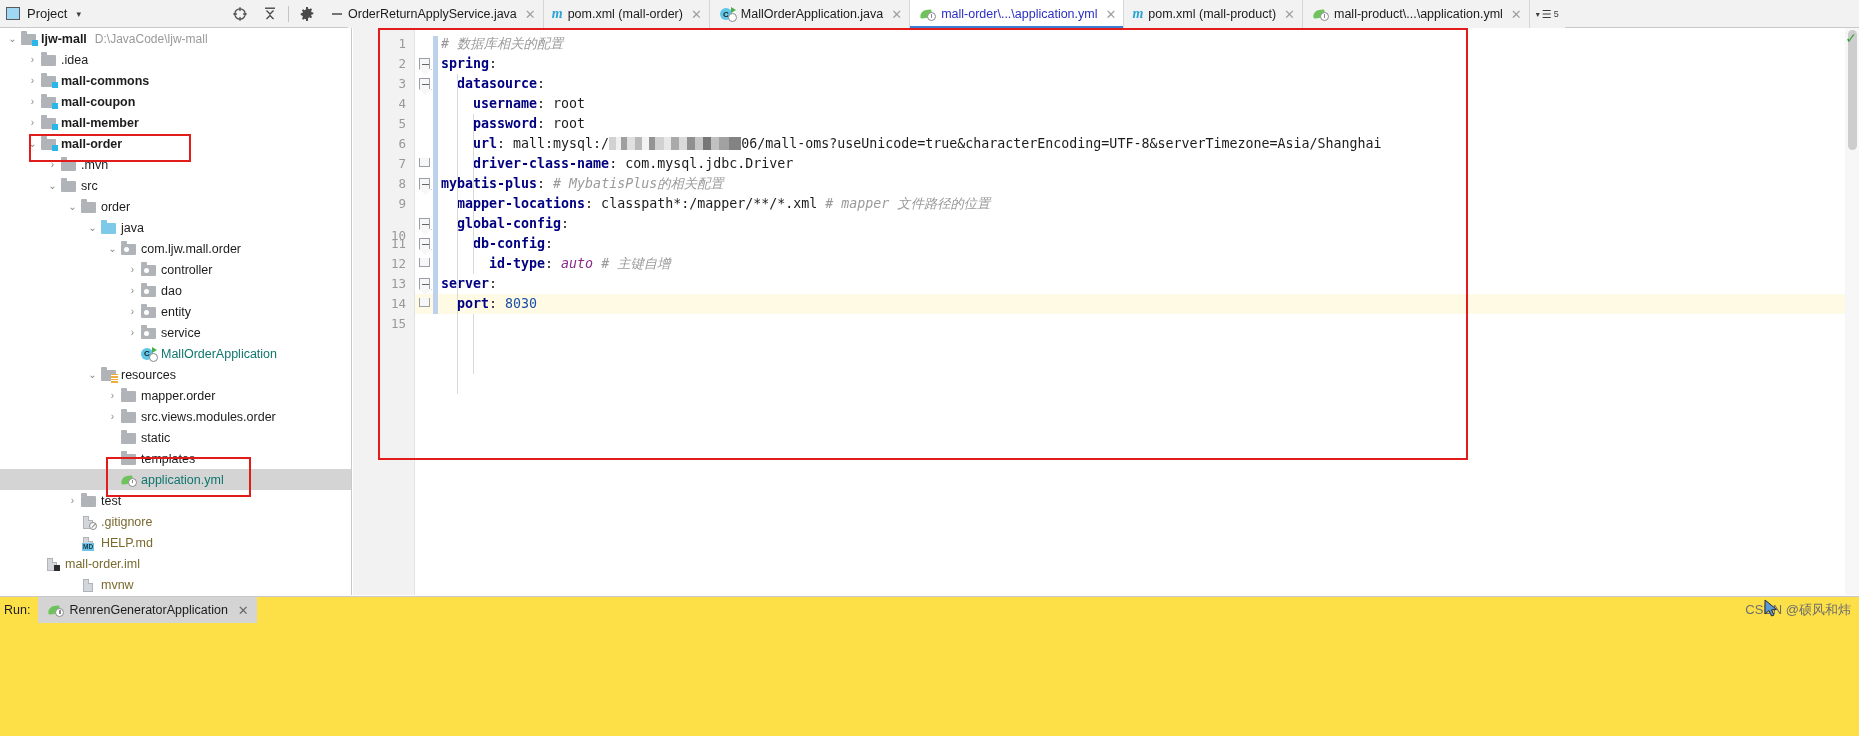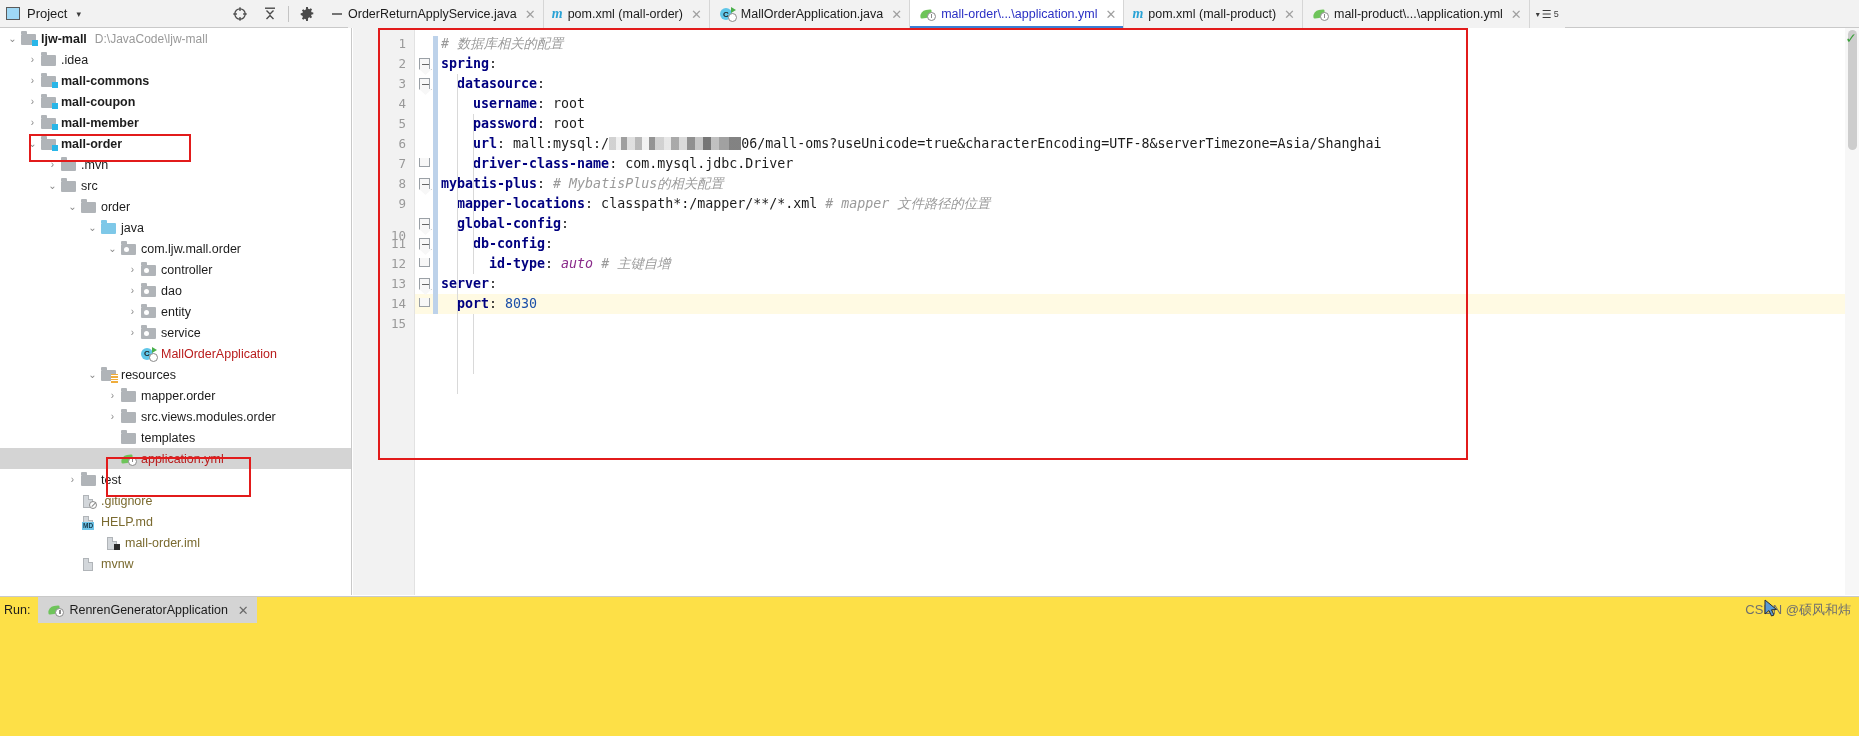--- a/index.html
+++ b/index.html
@@ -55,21 +55,21 @@
   }
   .row {
     position:relative; display:flex; align-items:center; height:21px;
     font-size:12.5px; color:#1c1c1c; white-space:nowrap;
   }
   .row.sel { background:#d4d4d4; }
   .arrow { width:13px; text-align:center; color:#8a8a8a; font-size:10px; flex:0 0 13px; }
   .arrow.none { color:transparent; }
   .nm { margin-left:4px; }
   .nm.bold { font-weight:bold; }
-  .nm.blue { color:#b91c1c; }
+  .nm.blue { color:#0f766e; }
   .nm.khaki { color:#7a6a2f; }
   .path { margin-left:8px; color:#999999; font-size:12px; }
 
   
   .ic { flex:0 0 16px; width:16px; height:16px; position:relative; margin-left:2px; }
   .fld { position:absolute; left:0; top:3px; width:15px; height:11px; background:#b0b4b8; border-radius:1px; }
   .fld::before{ content:""; position:absolute; left:0; top:-2.5px; width:6px; height:3px; background:#b0b4b8; border-radius:1px 1px 0 0;}
   .fld.blue { background:#7ec8e8; }
   .fld.blue::before{ background:#7ec8e8; }
   .badge-sq { position:absolute; right:-1px; bottom:1px; width:6px; height:6px; background:#29b6e8; }
@@ -420,20 +420,27 @@
         <span class="ic">
           <span class="fld"></span>
         </span>
         <span class="nm">src.views.modules.order</span>
       </div>
       <div class="row" style="padding-left: 106px;">
         <span class="arrow none">›</span>
         <span class="ic">
           <span class="fld"></span>
         </span>
+        <span class="nm">static</span>
+      </div>
+      <div class="row" style="padding-left: 106px;">
+        <span class="arrow none">›</span>
+        <span class="ic">
+          <span class="fld"></span>
+        </span>
         <span class="nm">templates</span>
       </div>
       <div class="row sel" style="padding-left: 106px;">
         <span class="arrow none">›</span>
         <span class="ic-spring">
           <span class="leaf"></span>
           <span class="leafdot"></span>
         </span>
         <span class="nm blue">application.yml</span>
       </div>
@@ -453,21 +460,21 @@
         <span class="nm khaki">.gitignore</span>
       </div>
       <div class="row" style="padding-left: 66px;">
         <span class="arrow none">›</span>
         <span class="ic-file">
           <span class="pg"></span>
           <span class="md-tag">MD</span>
         </span>
         <span class="nm khaki">HELP.md</span>
       </div>
-      <div class="row" style="padding-left: 66px; margin-left: 24px;">
+      <div class="row" style="padding-left: 30px;">
         <span class="arrow none">›</span>
         <span class="ic-file">
           <span class="pg"></span>
           <span class="iml-sq"></span>
         </span>
         <span class="nm khaki">mall-order.iml</span>
       </div>
       <div class="row" style="padding-left: 66px;">
         <span class="arrow none">›</span>
         <span class="ic-file">

